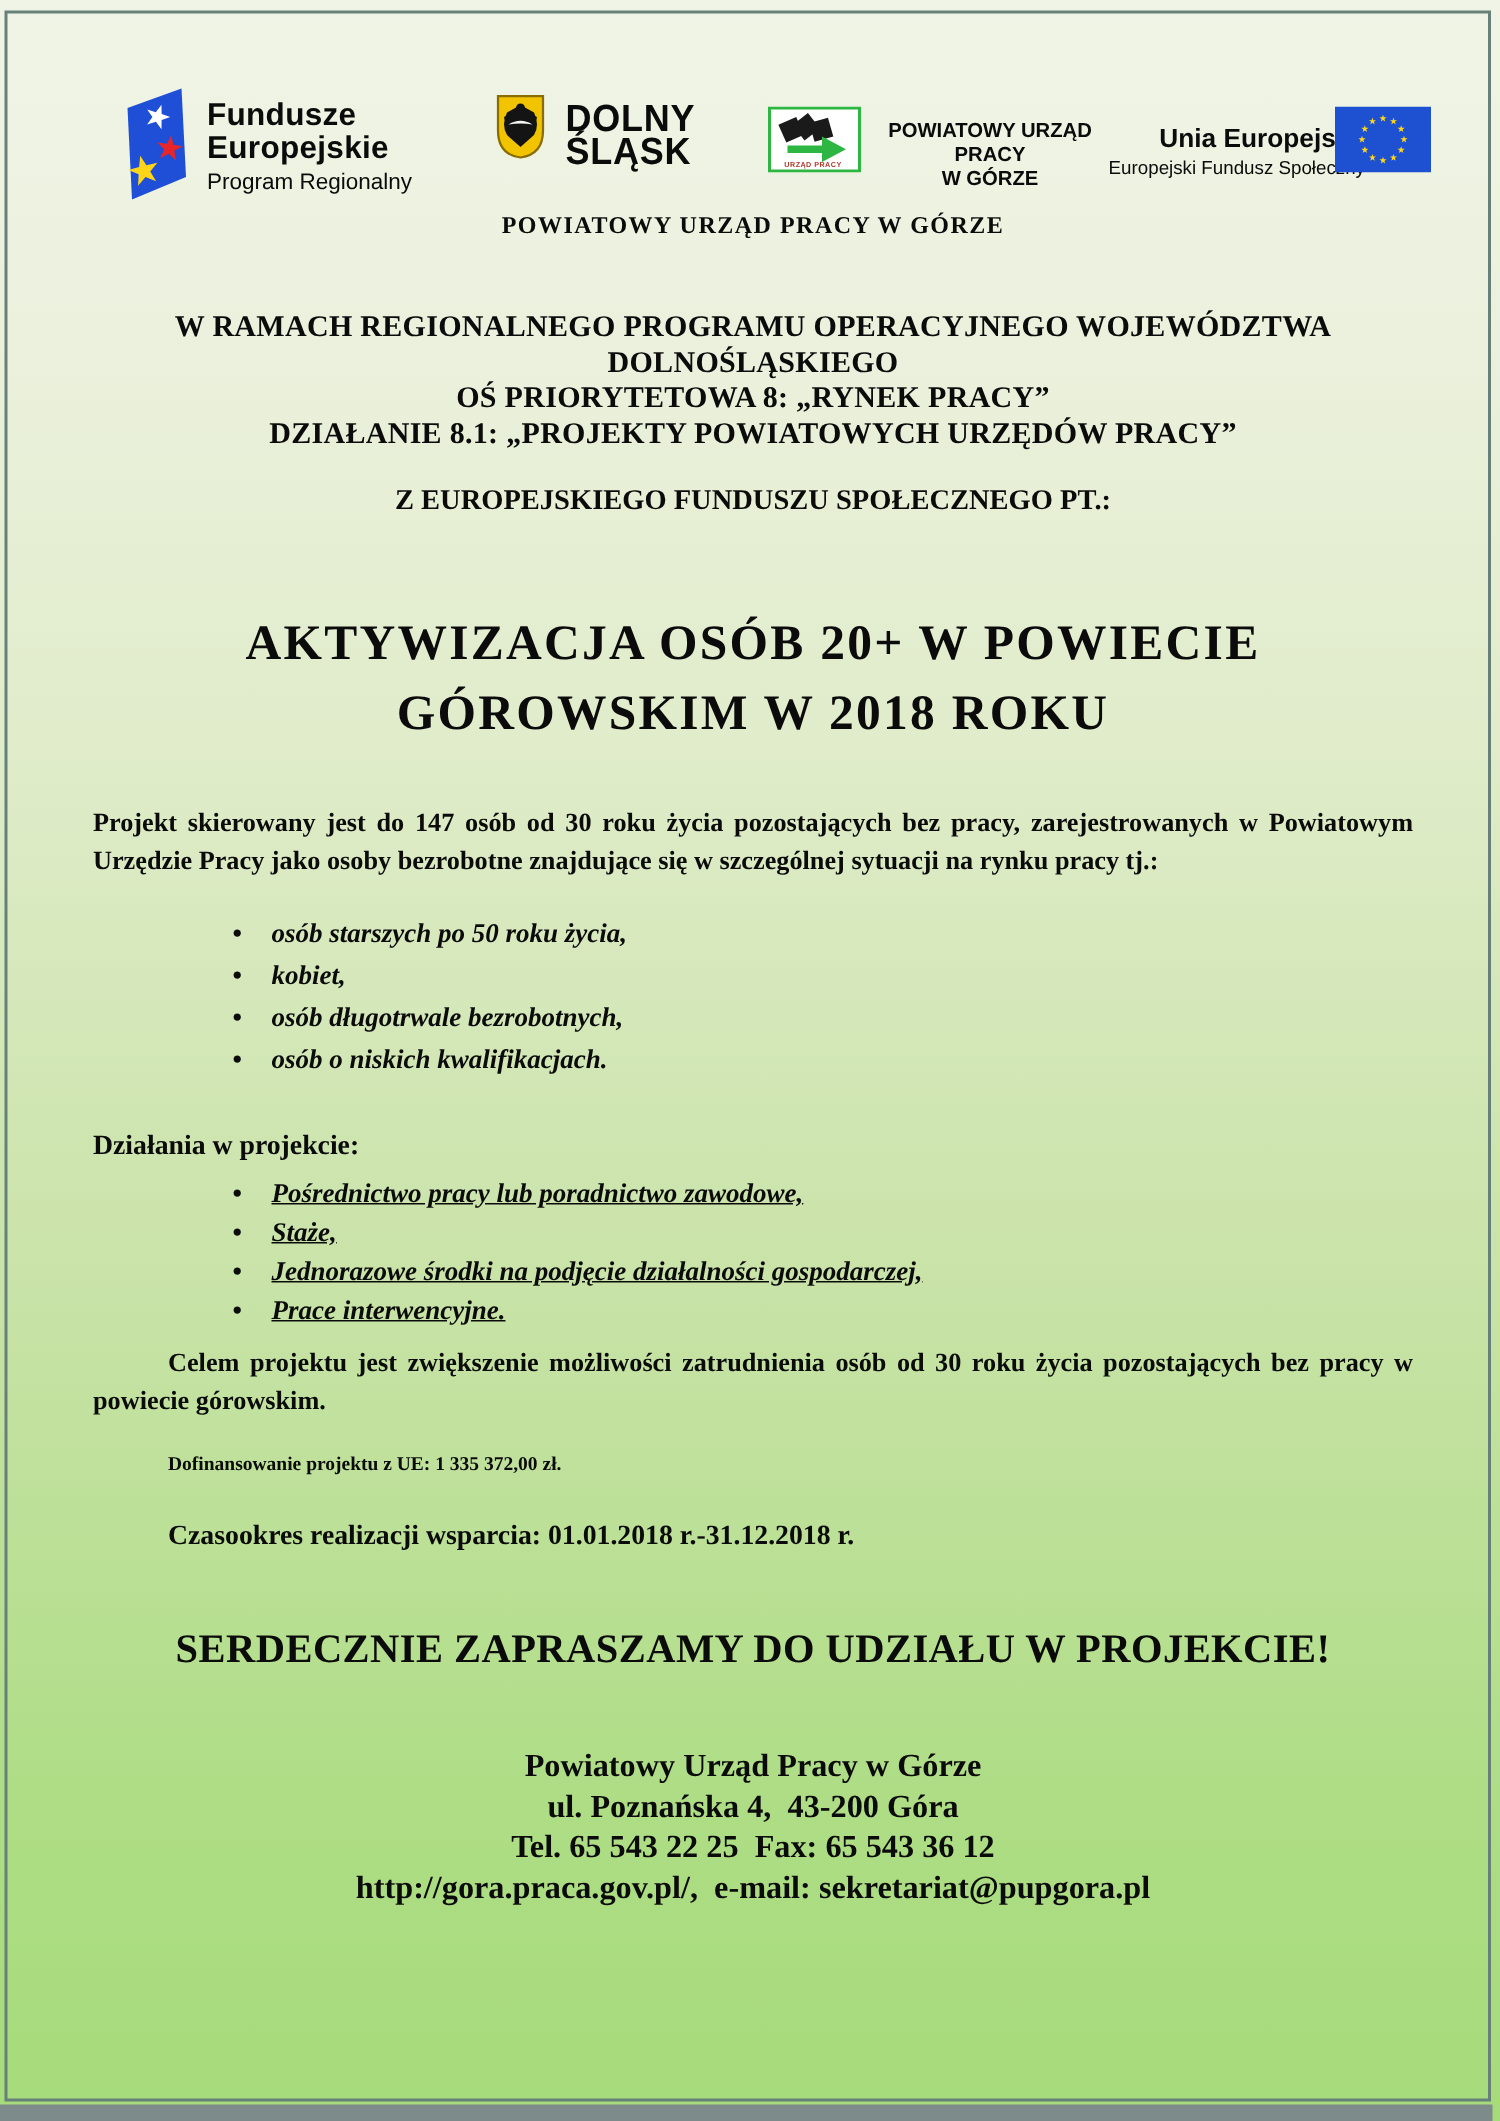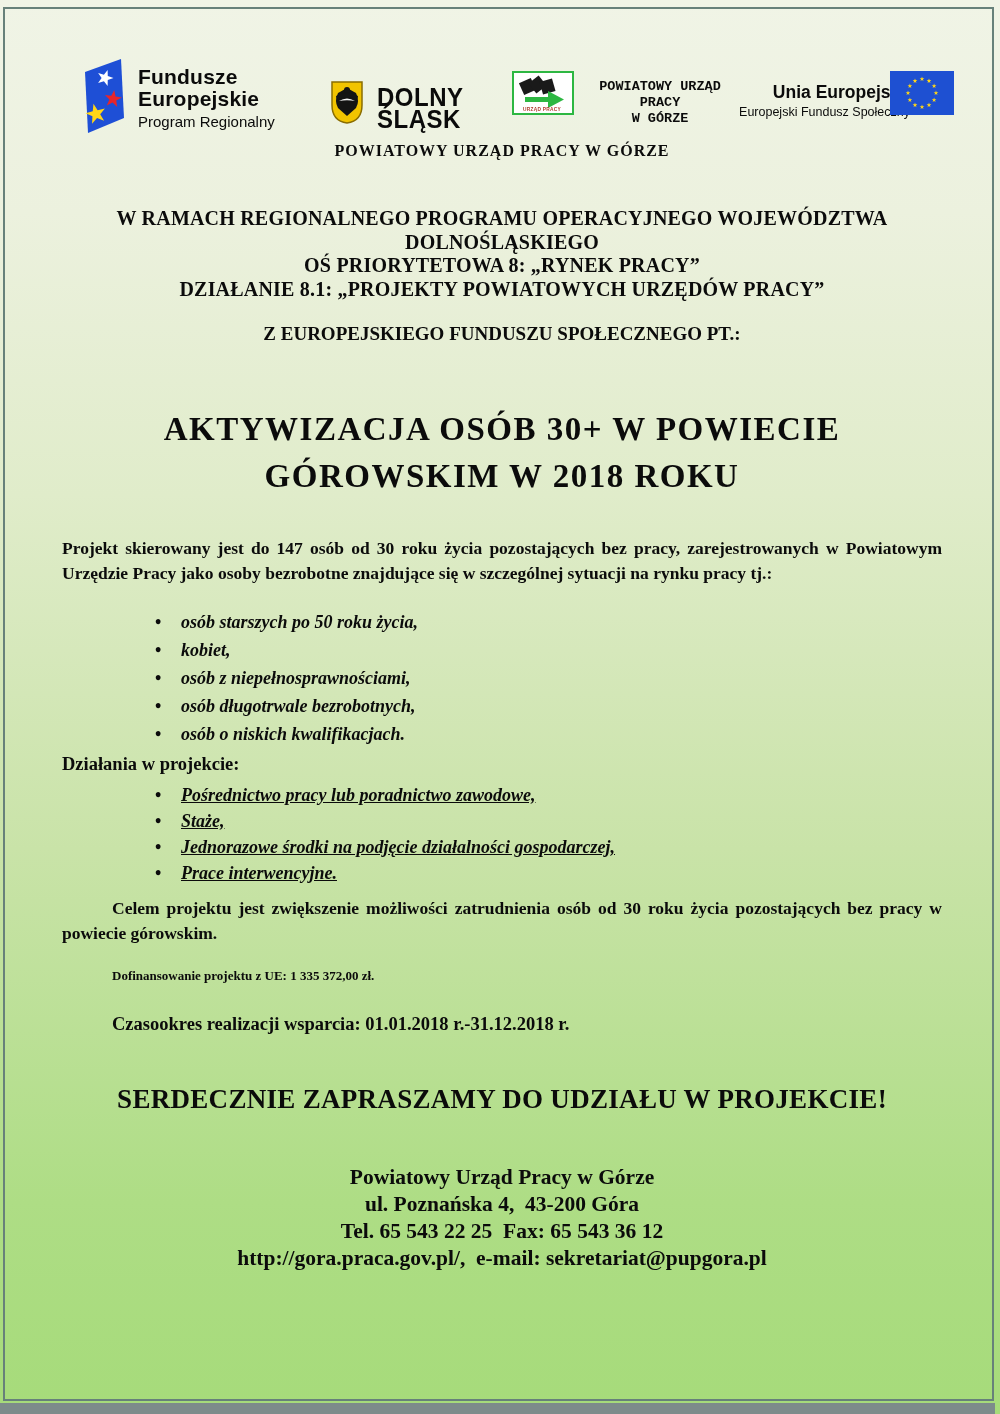--- a/index.html
+++ b/index.html
@@ -16,28 +16,28 @@
   .abs { position:absolute; left:62px; right:58px; }
   .center { text-align:center; }
   .keep-spaces { white-space:pre-wrap; }
 
   
   .fe-flag { position:absolute; left:80px; top:56px; }
   .fe-text { position:absolute; left:138px; top:66px; }
   .fe-title { font-size:21px; line-height:22px; font-weight:bold; letter-spacing:0.2px; }
   .fe-sub { font-size:15px; font-weight:normal; margin-top:3px; }
 
-  .ds-logo { position:absolute; left:330px; top:81px; display:flex; align-items:flex-start; }
+  .ds-logo { position:absolute; left:330px; top:63px; display:flex; align-items:flex-start; }
   .ds-text { margin-left:13px; font-size:24px; line-height:21px; font-weight:bold;
              letter-spacing:0.5px; padding-top:5px; transform:scaleY(1.05); transform-origin:top left; }
 
   .up-logo { position:absolute; left:512px; top:71px; }
 
   .pup-block { position:absolute; left:578px; top:79px; width:164px; text-align:center;
-               font-size:13.5px; line-height:16px; font-weight:bold;font-family:Liberation Mono, monospace; }
+               font-size:13.5px; line-height:16px; font-weight:bold; }
 
   .eu-text { position:absolute; left:722px; top:82px; width:188px; text-align:right; }
   .eu-line1 { font-size:17.5px; font-weight:bold; }
   .eu-line2 { font-size:12.5px; font-weight:normal; margin-top:2px; }
   .eu-flag { position:absolute; left:890px; top:71px; }
 
   
   .main-title { top:142px; font-size:37px; letter-spacing:1px; }
   .program { top:207px; left:80px; right:76px; font-size:20px; line-height:23.5px; letter-spacing:0.2px; }
   .cofinance { top:322px; font-size:19px; line-height:23px; }
@@ -145,30 +145,29 @@
     <div>W RAMACH REGIONALNEGO PROGRAMU OPERACYJNEGO WOJEWÓDZTWA DOLNOŚLĄSKIEGO</div>
     <div>OŚ PRIORYTETOWA 8: „RYNEK PRACY”</div>
     <div>DZIAŁANIE 8.1: „PROJEKTY POWIATOWYCH URZĘDÓW PRACY”</div>
   </div>
 
   <div class="abs center cofinance">
     <div>Z EUROPEJSKIEGO FUNDUSZU SPOŁECZNEGO PT.:</div>
   </div>
 
   <div class="abs center project-title">
-    <div>AKTYWIZACJA OSÓB 30+ W POWIECIE</div>
+    <div>AKTYWIZACJA OSÓB 20+ W POWIECIE</div>
     <div>GÓROWSKIM W 2018 ROKU</div>
   </div>
 
   <p class="abs intro" style="margin:0">Projekt skierowany jest do 147 osób od 30 roku życia pozostających bez pracy, zarejestrowanych w Powiatowym Urzędzie Pracy jako osoby bezrobotne znajdujące się w szczególnej sytuacji na rynku pracy tj.:</p>
 
   <ul class="abs bullets list1">
     <li>osób starszych po 50 roku życia,</li>
     <li>kobiet,</li>
-    <li>osób z niepełnosprawnościami,</li>
     <li>osób długotrwale bezrobotnych,</li>
     <li>osób o niskich kwalifikacjach.</li>
   </ul>
 
   <div class="abs activities-h">Działania w projekcie:</div>
 
   <ul class="abs bullets list2">
     <li>Pośrednictwo pracy lub poradnictwo zawodowe,</li>
     <li>Staże,</li>
     <li>Jednorazowe środki na podjęcie działalności gospodarczej,</li>

